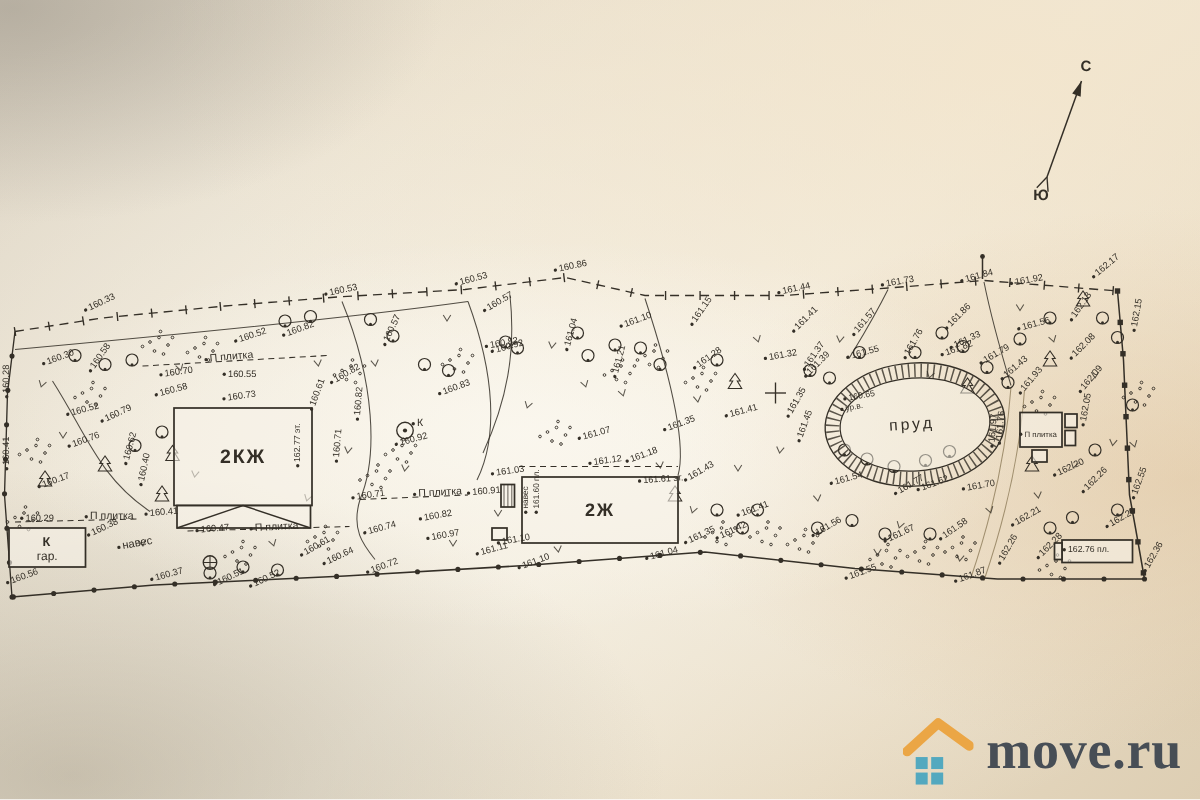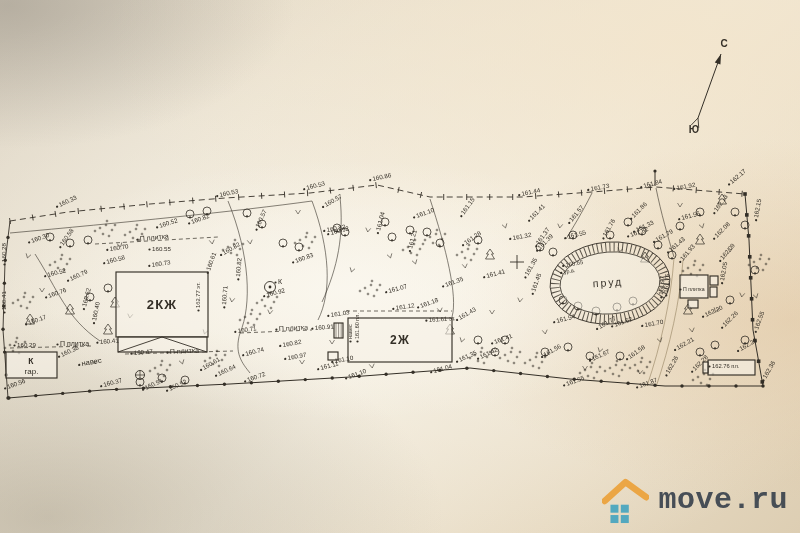--- a/index.html
+++ b/index.html
@@ -11,21 +11,21 @@
       radial-gradient(120% 90% at 85% 8%, rgba(243,229,204,.85), rgba(243,229,204,0) 60%),
       radial-gradient(100% 80% at 45% 52%, rgba(248,243,231,.85), rgba(248,243,231,0) 72%),
       linear-gradient(135deg,#d9d0c0 0%,#e8e0cf 28%,#efe8d8 55%,#e7dac2 80%,#ddceb3 100%);
   }
   .plan-glow{position:absolute;left:-30px;top:140px;width:840px;height:300px;pointer-events:none;
     background:radial-gradient(55% 58% at 45% 50%, rgba(251,248,240,.8), rgba(251,248,240,0) 75%);}
   .plan-svg{position:absolute;left:0;top:0;width:800px;height:533px;}
   .plan-svg text{font-family:"Liberation Sans",sans-serif;}
   .watermark{position:absolute;right:12px;bottom:9px;display:flex;align-items:center;gap:9px;opacity:.94;}
   .wm-house{width:47px;height:48px;}
-  .wm-text{font-family:Liberation Mono, monospace;font-weight:700;font-size:30px;letter-spacing:.5px;}
+  .wm-text{font-family:Liberation Serif, serif;font-weight:700;font-size:36px;letter-spacing:.5px;}
 </style>
 </head>
 <body>
 
 <div class="photo">
   <div class="plan-glow"></div>
   <svg class="plan-svg" viewBox="0 0 800 533">
       <path d="M10,233 C120,223 240,211 312,201" fill="none" stroke="#342f27" stroke-width="0.7" opacity="0.85"></path>
       <path d="M228,201 C250,255 252,305 240,333 C234,353 242,363 250,373" fill="none" stroke="#342f27" stroke-width="0.7" opacity="0.85"></path>
       <path d="M340,197 C344,235 338,267 322,302" fill="none" stroke="#342f27" stroke-width="0.7" opacity="0.85"></path>

